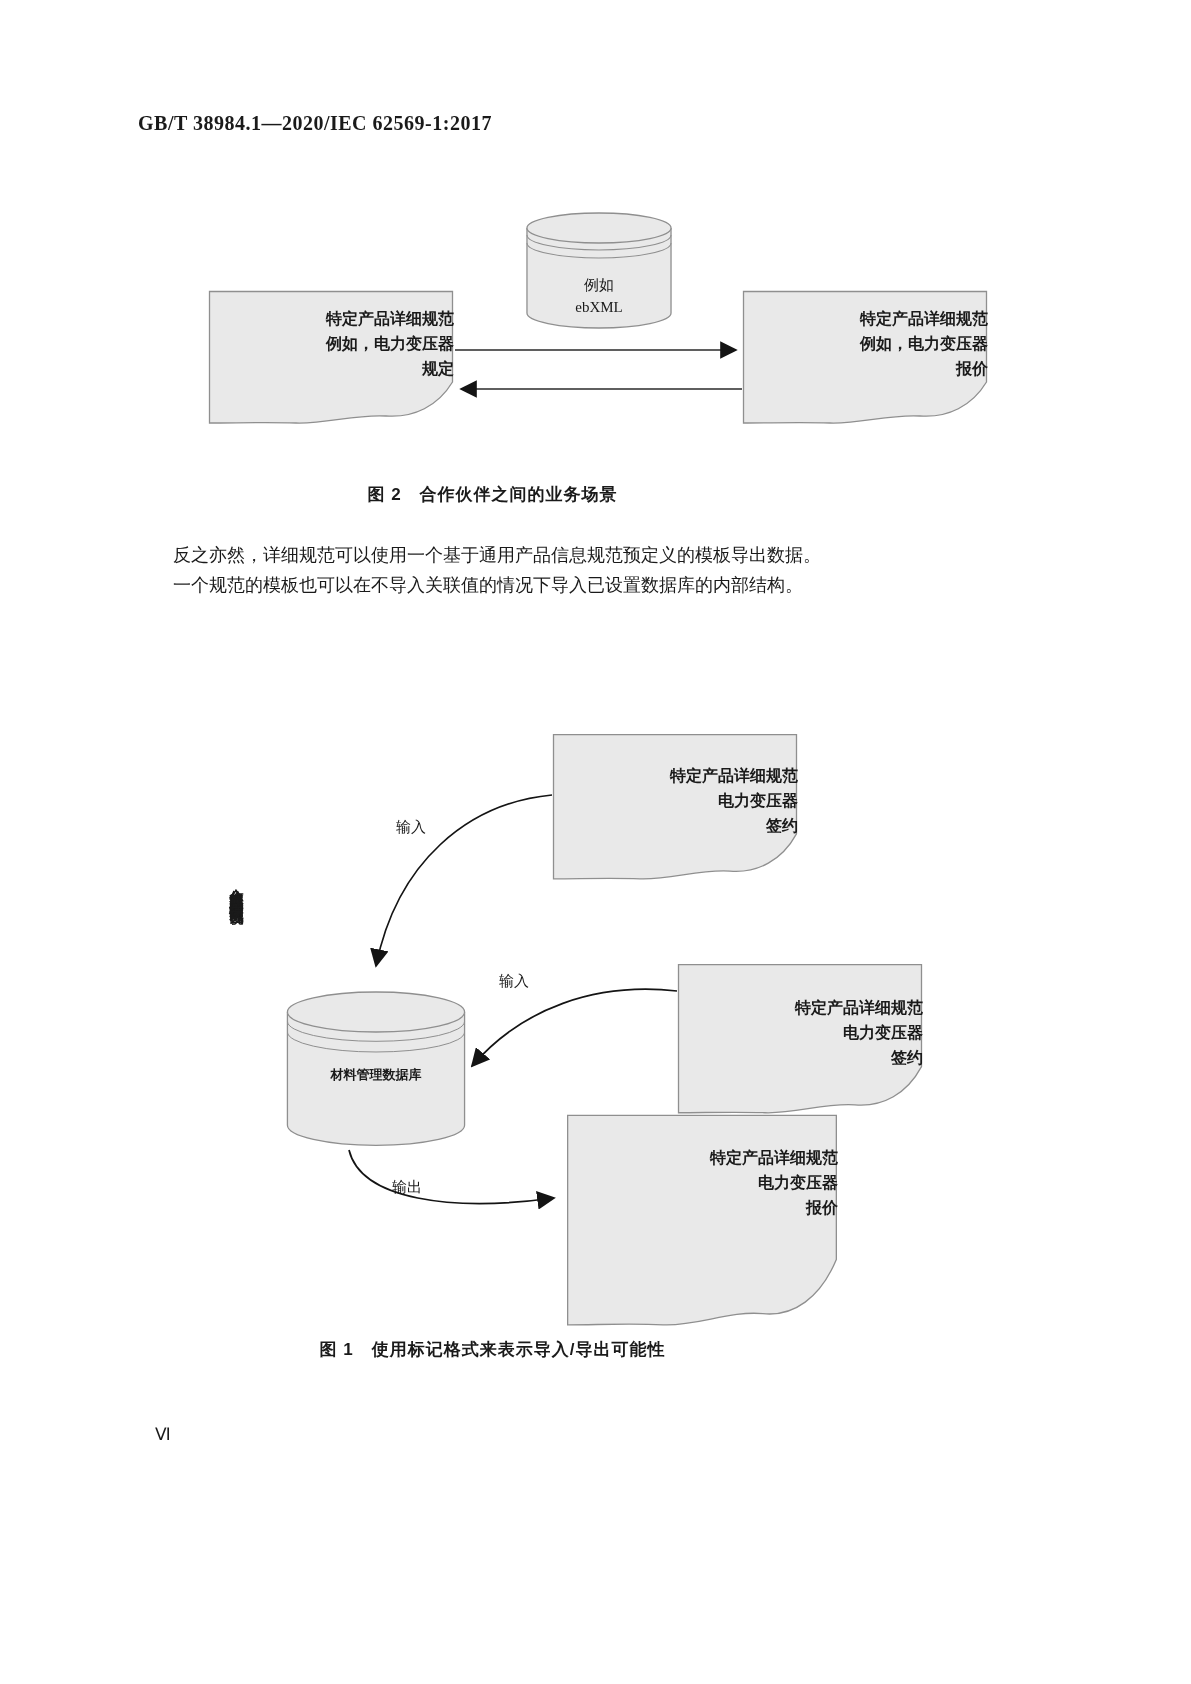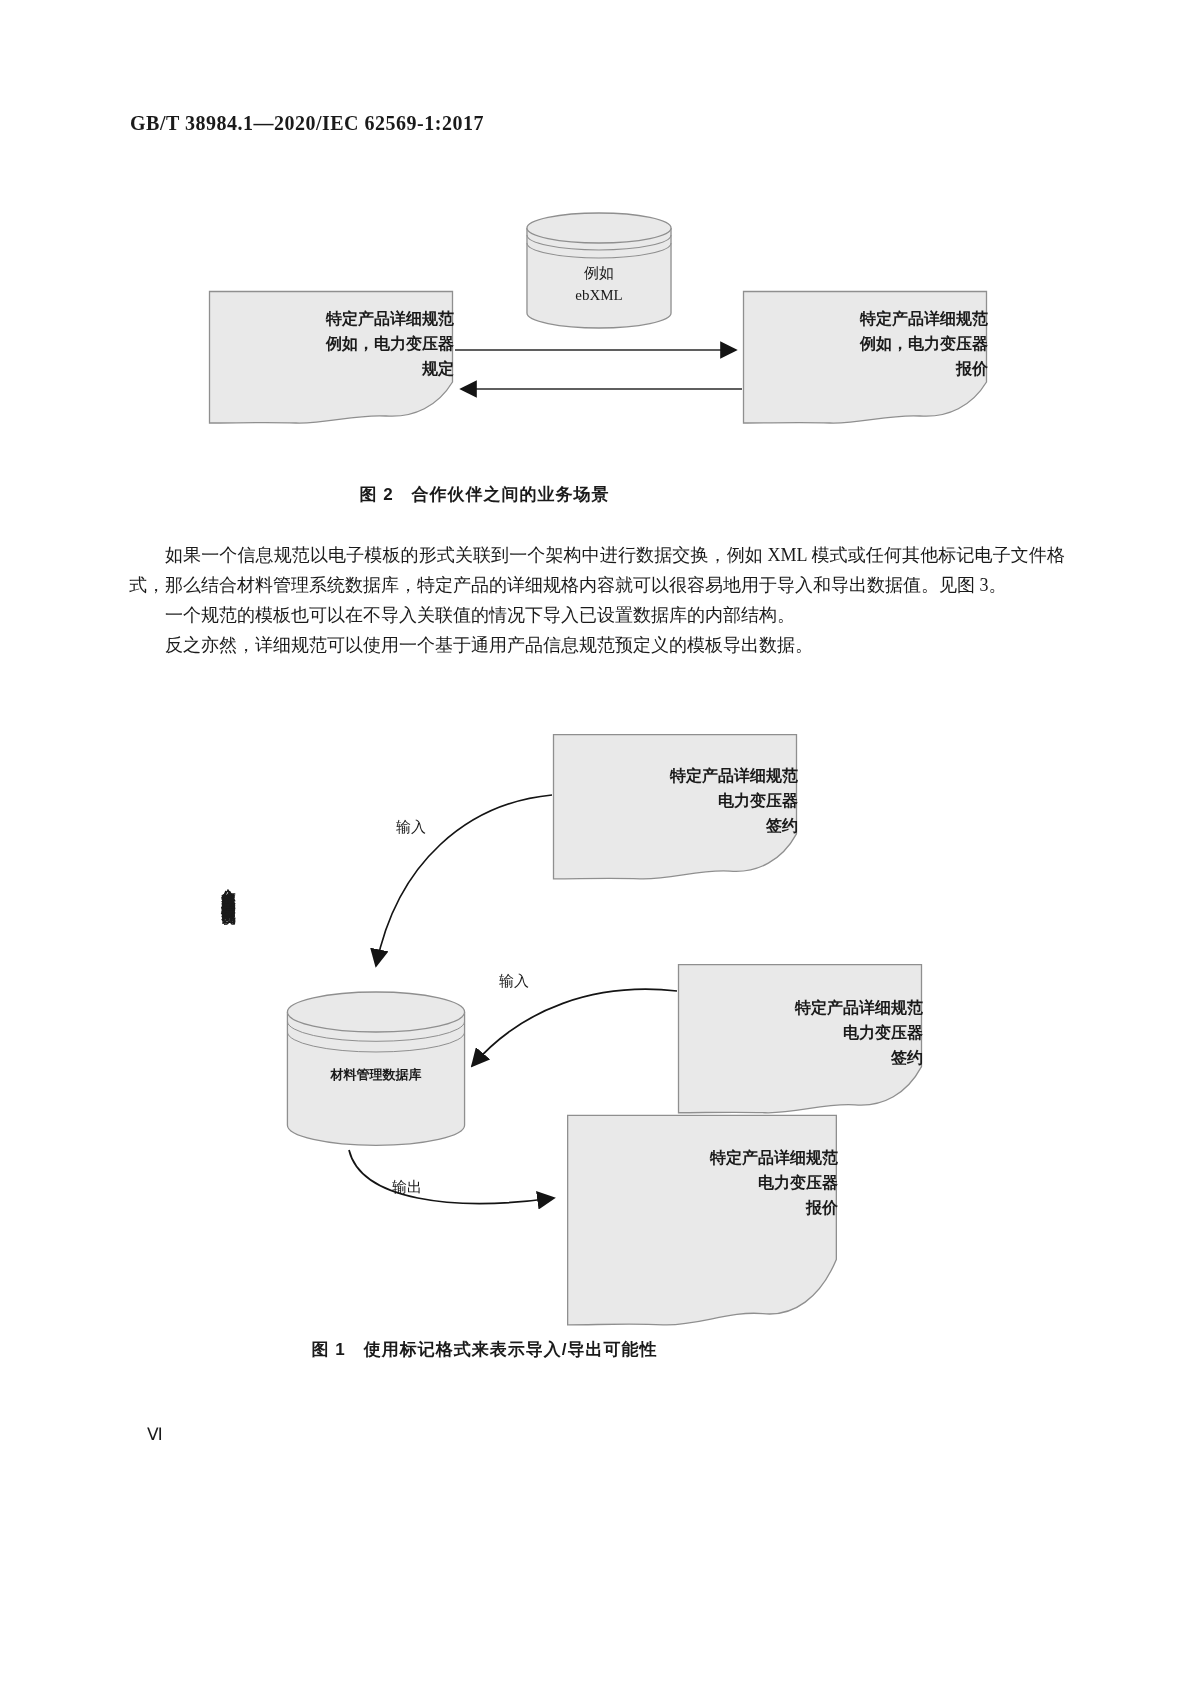--- a/index.html
+++ b/index.html
@@ -1,17 +1,17 @@
 <!DOCTYPE html>
 <html><head>
 <meta charset="utf-8">
 <style>
   html,body{margin:0;padding:0;background:#ffffff;}
   body{width:1191px;height:1684px;position:relative;font-family:"Liberation Serif",serif;color:#1a1a1a;}
-  .abs{position:absolute;}
+  .abs{position:absolute;margin-left:8px;}
   .header{left:130px;top:112px;font-size:20px;font-weight:bold;letter-spacing:.5px;font-family:"Liberation Serif",serif;}
   
   .docshape{position:absolute;}
   .docshape svg{position:absolute;left:0;top:0;width:100%;height:100%;}
   .doc-text{position:absolute;left:0;right:0;text-align:right;font-weight:bold;font-size:16px;line-height:25px;font-family:"Liberation Serif",serif;}
   
   .cyl{position:absolute;}
   .cyl svg{position:absolute;left:0;top:0;width:100%;height:100%;}
   .cyl-text{position:absolute;left:0;right:0;text-align:center;font-size:15px;line-height:22px;font-family:"Liberation Serif",serif;}
   .cyl-text.bold{font-weight:bold;font-size:13px;}
@@ -28,21 +28,21 @@
 
 <div class="abs header">GB/T 38984.1—2020/IEC 62569-1:2017</div>
 
 <div class="cyl" style="left:525px;top:210px;width:148px;height:120px;">
   <svg viewBox="0 0 150 120" preserveAspectRatio="none">
     <path d="M2,18 L2,103 A73,15 0 0 0 148,103 L148,18" fill="#e9e9e9" stroke="#8f8f8f" stroke-width="1.3" vector-effect="non-scaling-stroke"></path>
     <path d="M2,25 A73,15 0 0 0 148,25" fill="none" stroke="#8f8f8f" stroke-width="1" vector-effect="non-scaling-stroke"></path>
     <path d="M2,33 A73,15 0 0 0 148,33" fill="none" stroke="#8f8f8f" stroke-width="1" vector-effect="non-scaling-stroke"></path>
     <ellipse cx="75" cy="18" rx="73" ry="15" fill="#e9e9e9" stroke="#8f8f8f" stroke-width="1.3" vector-effect="non-scaling-stroke"></ellipse>
   </svg>
-  <div class="cyl-text" style="top:52px;text-align:center;">
+  <div class="cyl-text" style="top:64px;text-align:center;">
     <div>例如</div>
     <div>ebXML</div>
   </div>
 </div>
 
 <div class="docshape" style="left:208px;top:290px;width:246px;height:135px;">
   <svg viewBox="0 0 246 135" preserveAspectRatio="none">
     <path d="M1.5,1.5 L244.5,1.5 L244.5,92 C230,116 206,128 178,126 C148,124 118,134 88,133 C58,132 28,133 1.5,133 Z" fill="#e9e9e9" stroke="#8f8f8f" stroke-width="1.3" vector-effect="non-scaling-stroke"></path>
   </svg>
   <div class="doc-text" style="top:16px;">
@@ -59,23 +59,22 @@
   <div class="doc-text" style="top:16px;">
     <div>特定产品详细规范</div>
     <div>例如，电力变压器</div>
     <div>报价</div>
   </div>
 </div>
 
 <div class="abs caption" style="top:483px;">图 2　合作伙伴之间的业务场景</div>
 
 <div class="abs bodytext" style="top:540px;">
-  <p>如果一个信息规范以电子模板的形式关联到一个架构中进行数据交换，例如 XML 模式或任何其他标记电子文件格式，那么结合材料管理系统数据库，特定产品的详细规格内容就可以很容易地用于导入和导出数据值。见图 3。</p>
+  <p>反之亦然，详细规范可以使用一个基于通用产品信息规范预定义的模板导出数据。</p>
   <p>一个规范的模板也可以在不导入关联值的情况下导入已设置数据库的内部结构。</p>
-  <p>反之亦然，详细规范可以使用一个基于通用产品信息规范预定义的模板导出数据。</p>
 </div>
 
 <div class="abs vlabel">合作伙伴之间业务场景中特定产品的使用情况视图</div>
 
 <div class="docshape" style="left:552px;top:733px;width:246px;height:148px;">
   <svg viewBox="0 0 246 135" preserveAspectRatio="none">
     <path d="M1.5,1.5 L244.5,1.5 L244.5,92 C230,116 206,128 178,126 C148,124 118,134 88,133 C58,132 28,133 1.5,133 Z" fill="#e9e9e9" stroke="#8f8f8f" stroke-width="1.3" vector-effect="non-scaling-stroke"></path>
   </svg>
   <div class="doc-text" style="top:30px;">
     <div>特定产品详细规范</div>

